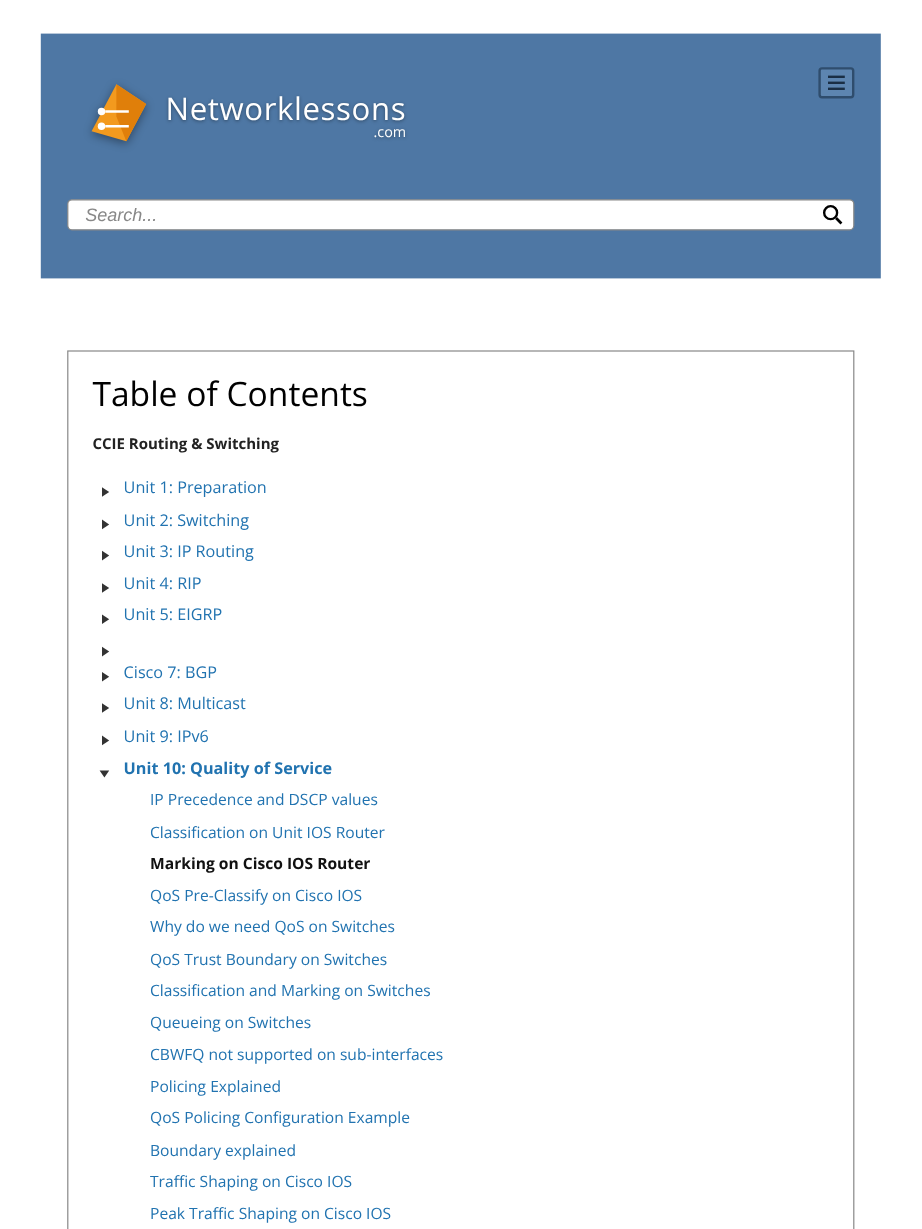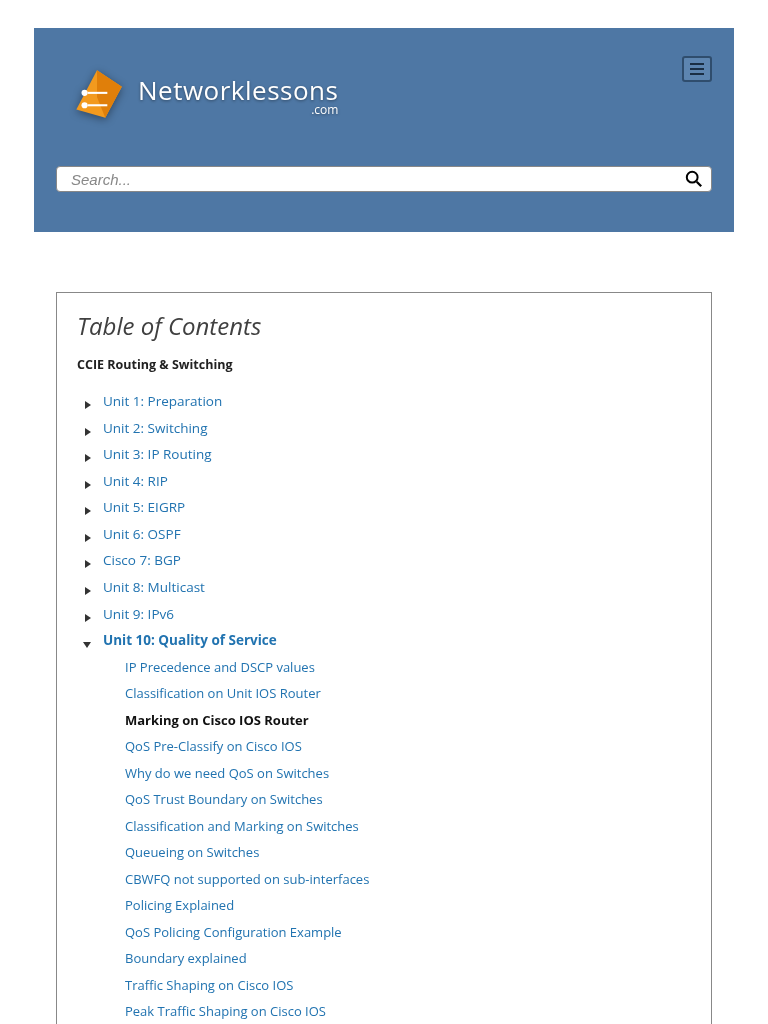--- a/index.html
+++ b/index.html
@@ -95,25 +95,24 @@
     cursor: pointer;
   }
   .content {
     padding: 60px 22px 0 22px;
   }
   .toc {
     border: 1px solid #888;
     padding: 16px 20px 16px 20px;
   }
   .toc-title {
-    font-size: 24px;
+    font-size: 28px;
     font-weight: 400;
-    color: #404040;
+    color: #000000;
     margin-bottom: 14px;
-    font-style: italic;
   }
   .toc-subtitle {
     font-size: 12.5px;
     font-weight: 700;
     color: #222;
     margin-bottom: 14px;
   }
   .unit-list { list-style: none; }
   .unit-list > li {
     display: flex;
@@ -232,21 +231,20 @@
           <li>
             <span class="caret caret-right"></span>
             <div style="flex: 1 1 0%;"><a href="#" class="unit-link">Unit 4: RIP</a></div>
           </li>
           <li>
             <span class="caret caret-right"></span>
             <div style="flex: 1 1 0%;"><a href="#" class="unit-link">Unit 5: EIGRP</a></div>
           </li>
           <li>
             <span class="caret caret-right"></span>
-            <div style="flex: 1 1 0%;"><a href="#" class="unit-link">Unit 6: OSPF</a></div>
           </li>
           <li>
             <span class="caret caret-right"></span>
             <div style="flex: 1 1 0%;"><a href="#" class="unit-link">Cisco 7: BGP</a></div>
           </li>
           <li>
             <span class="caret caret-right"></span>
             <div style="flex: 1 1 0%;"><a href="#" class="unit-link">Unit 8: Multicast</a></div>
           </li>
           <li>

